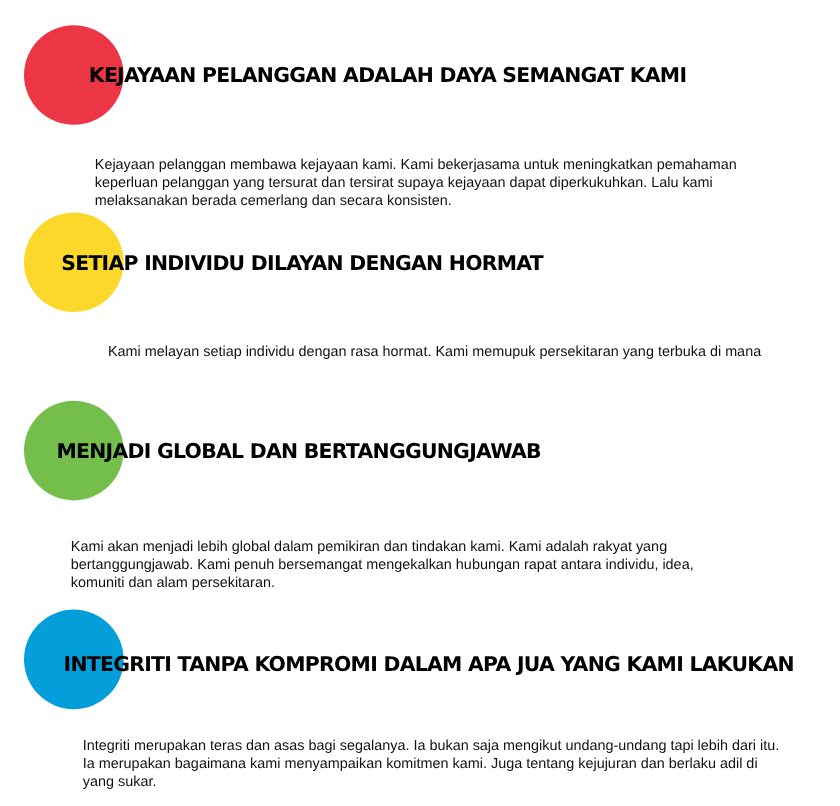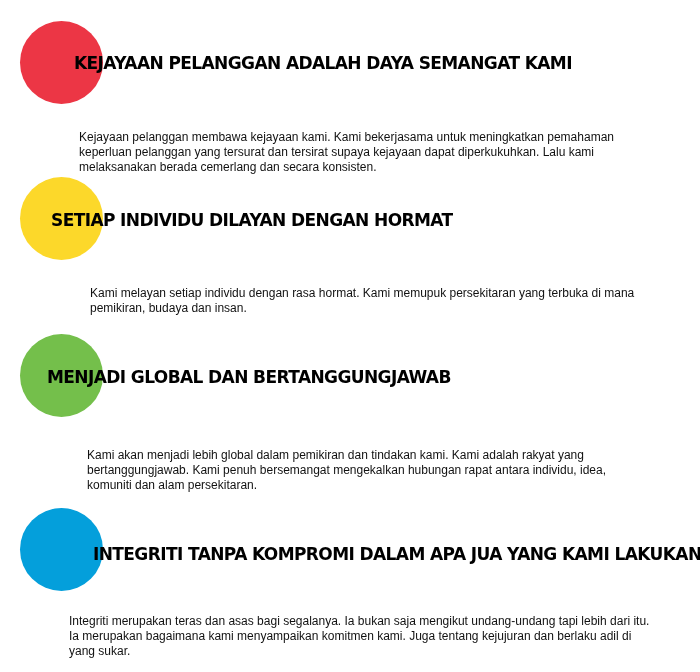--- a/index.html
+++ b/index.html
@@ -20,35 +20,34 @@
     <div>keperluan pelanggan yang tersurat dan tersirat supaya kejayaan dapat diperkukuhkan. Lalu kami</div>
     <div>melaksanakan berada cemerlang dan secara konsisten.</div>
   </div>
 </div>
 
 <div class="section">
   <div class="circle" style="top:177px;background:#fcd82a;"></div>
   <h2 class="title" style="left:51px;top:210px;">SETIAP INDIVIDU DILAYAN DENGAN HORMAT</h2>
   <div class="body-text" style="left:74px;top:270px;">
     <div>Kami melayan setiap individu dengan rasa hormat. Kami memupuk persekitaran yang terbuka di mana</div>
-    <div>pemikiran, budaya dan insan.</div>
   </div>
 </div>
 
 <div class="section">
   <div class="circle" style="top:334px;background:#74bf4b;"></div>
   <h2 class="title" style="left:47px;top:367px;">MENJADI GLOBAL DAN BERTANGGUNGJAWAB</h2>
-  <div class="body-text" style="left:71px;top:432px;">
+  <div class="body-text" style="left:43px;top:432px;">
     <div>Kami akan menjadi lebih global dalam pemikiran dan tindakan kami. Kami adalah rakyat yang</div>
     <div>bertanggungjawab. Kami penuh bersemangat mengekalkan hubungan rapat antara individu, idea,</div>
     <div>komuniti dan alam persekitaran.</div>
   </div>
 </div>
 
 <div class="section">
   <div class="circle" style="top:508px;background:#049fdb;"></div>
-  <h2 class="title" style="left:53px;top:544px;margin-left:40px;">INTEGRITI TANPA KOMPROMI DALAM APA JUA YANG KAMI LAKUKAN</h2>
+  <h2 class="title" style="left:53px;top:544px;">INTEGRITI TANPA KOMPROMI DALAM APA JUA YANG KAMI LAKUKAN</h2>
   <div class="body-text" style="left:53px;top:598px;">
     <div>Integriti merupakan teras dan asas bagi segalanya. Ia bukan saja mengikut undang-undang tapi lebih dari itu.</div>
     <div>Ia merupakan bagaimana kami menyampaikan komitmen kami. Juga tentang kejujuran dan berlaku adil di</div>
     <div>yang sukar.</div>
   </div>
 </div>
 
 </body></html>

